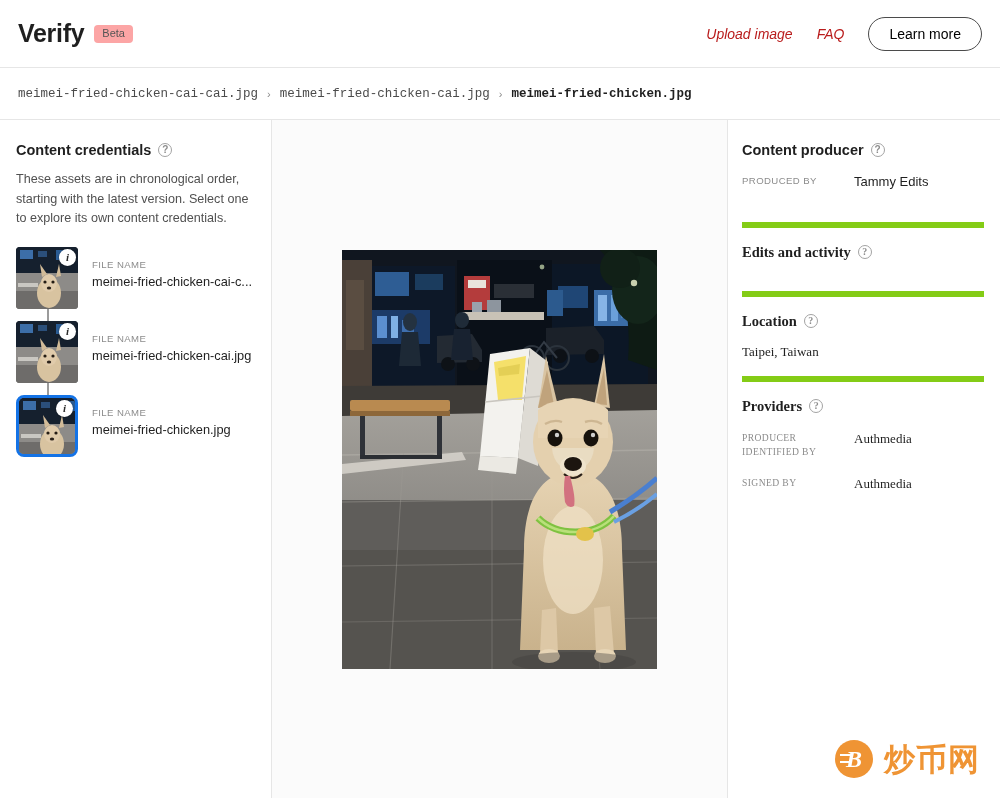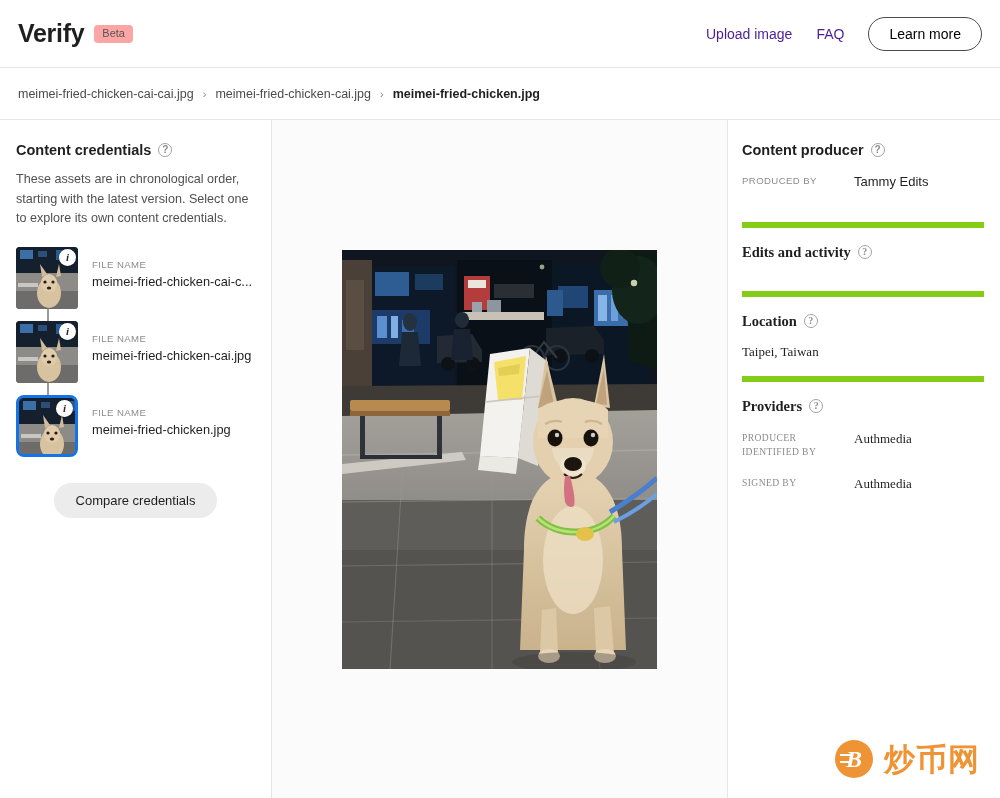--- a/index.html
+++ b/index.html
@@ -39,23 +39,24 @@
     line-height: 1;
   }
   .header-right {
     margin-left: auto;
     display: flex;
     align-items: center;
     gap: 24px;
   }
   .header-link {
     font-size: 14px;
-    color: #4c1d95;
+    color: #b91c1c;
     text-decoration: none;
     white-space: nowrap;
+    font-style: italic;
   }
   .learn-more-btn {
     border: 1.4px solid #4b4b4b;
     border-radius: 20px;
     padding: 8px 20px;
     font-size: 14px;
     color: #000000;
     background: #ffffff;
     cursor: pointer;
     white-space: nowrap;
@@ -70,20 +71,21 @@
     gap: 9px;
     padding: 0 18px;
     border-bottom: 1px solid #e6e6e6;
     background: #ffffff;
   }
   .crumb {
     font-size: 12.5px;
     color: #4b4b4b;
     cursor: pointer;
     white-space: nowrap;
+    font-family: Liberation Mono, monospace;
   }
   .crumb.active { font-weight: bold; color: #1f1f1f; cursor: default; }
   .crumb-sep { font-size: 11px; color: #8a8a8a; }
 
   
   .body-wrap {
     display: flex;
     height: calc(798px - 66px - 53px);
   }
 
@@ -427,23 +429,20 @@
           </div>
           <span class="info-badge">i</span>
         </div>
         <div class="version-meta">
           <div class="meta-label">FILE NAME</div>
           <div class="meta-value">meimei-fried-chicken.jpg</div>
         </div>
       </div>
     </div>
 
-    <div class="compare-wrap">
-      <button class="compare-btn">Compare credentials</button>
-    </div>
   </div>
 
   <div class="center-panel">
     <div class="main-photo">
       <svg width="315" height="419" viewBox="0 0 315 419" preserveAspectRatio="none">
         <defs>
           <linearGradient id="ground" x1="0" y1="0" x2="0" y2="1">
             <stop offset="0%" stop-color="#a8a59f"></stop>
             <stop offset="100%" stop-color="#6d6b68"></stop>
           </linearGradient>

